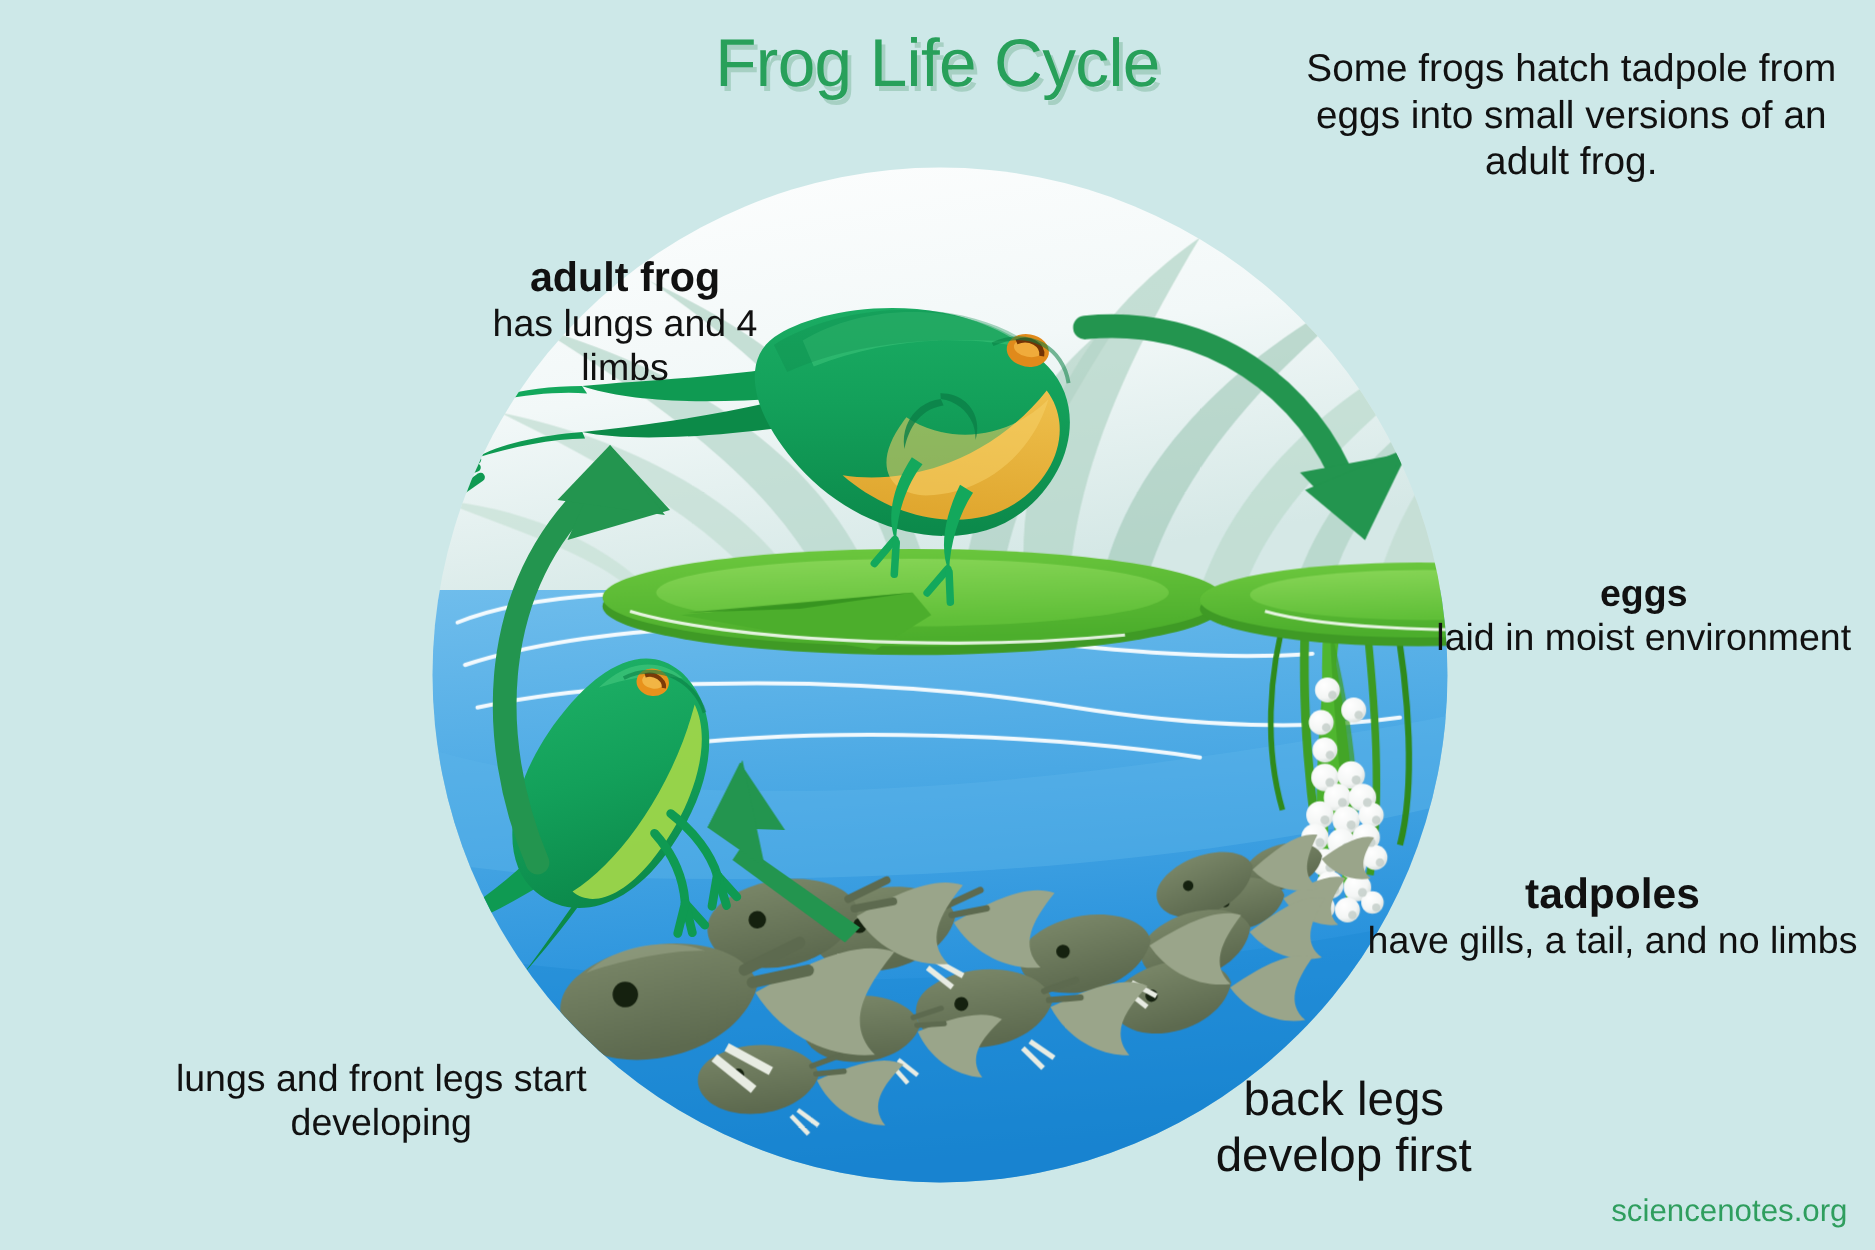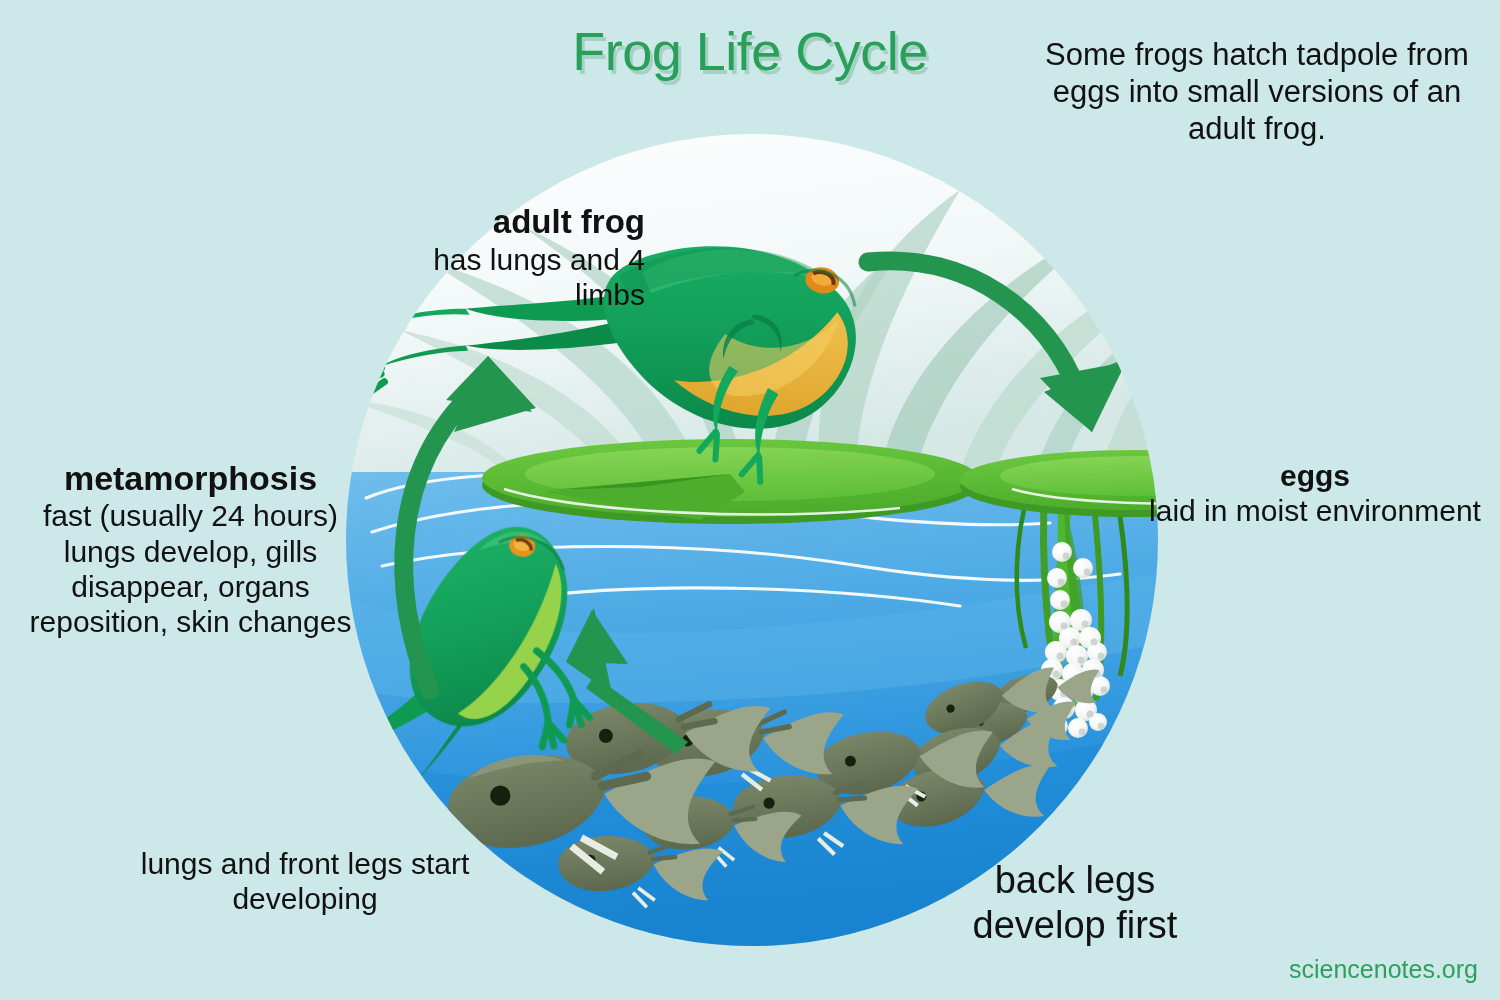--- a/index.html
+++ b/index.html
@@ -27,21 +27,21 @@
   
   .caption{position:absolute;font-size:31px;line-height:1.2;color:#111;}
   #cap-left{left:6px;top:36px;width:470px;text-align:center;}
   #cap-right{right:8px;top:36px;width:470px;text-align:center;}
 
   
   .label{position:absolute;line-height:1.18;color:#111;}
   .label .hd{font-weight:bold;display:block;}
   .label .bd{display:block;}
 
-  #lbl-adult{left:355px;top:203px;width:290px;text-align:right;font-size:30px;}
+  #lbl-adult{left:355px;top:203px;width:290px;text-align:center;font-size:30px;}
   #lbl-adult .hd{font-size:33px;}
 
   #lbl-meta{left:8px;top:458px;width:365px;text-align:center;font-size:30px;}
   #lbl-meta .hd{font-size:34px;}
 
   #lbl-eggs{left:1135px;top:458px;width:360px;text-align:center;font-size:30px;}
   #lbl-eggs .hd{font-size:30px;}
 
   #lbl-tadpoles{left:1090px;top:695px;width:400px;text-align:center;font-size:30px;}
   #lbl-tadpoles .hd{font-size:34px;}
@@ -440,28 +440,28 @@
 
   <div id="title">Frog Life Cycle</div>
 
   <div class="caption" id="cap-right">Some frogs hatch tadpole from eggs into small versions of an adult frog.</div>
 
   <div class="label" id="lbl-adult">
     <span class="hd">adult frog</span>
     <span class="bd">has lungs and 4 limbs</span>
   </div>
 
-  <div class="label" id="lbl-meta">
-    <span class="hd">metamorphosis</span>
-    <span class="bd">fast (usually 24 hours) lungs develop, gills disappear, organs reposition, skin changes</span>
-  </div>
 
   <div class="label" id="lbl-eggs">
     <span class="hd">eggs</span>
     <span class="bd">laid in moist environment</span>
   </div>
 
+  <div class="label" id="lbl-tadpoles">
+    <span class="hd">tadpoles</span>
+    <span class="bd">have gills, a tail, and no limbs</span>
+  </div>
 
   <div class="label" id="lbl-lungs">lungs and front legs start developing</div>
   <div class="label" id="lbl-backlegs">back legs develop first</div>
 
   <div id="watermark">sciencenotes.org</div>
 </div>
 
 </body></html>

